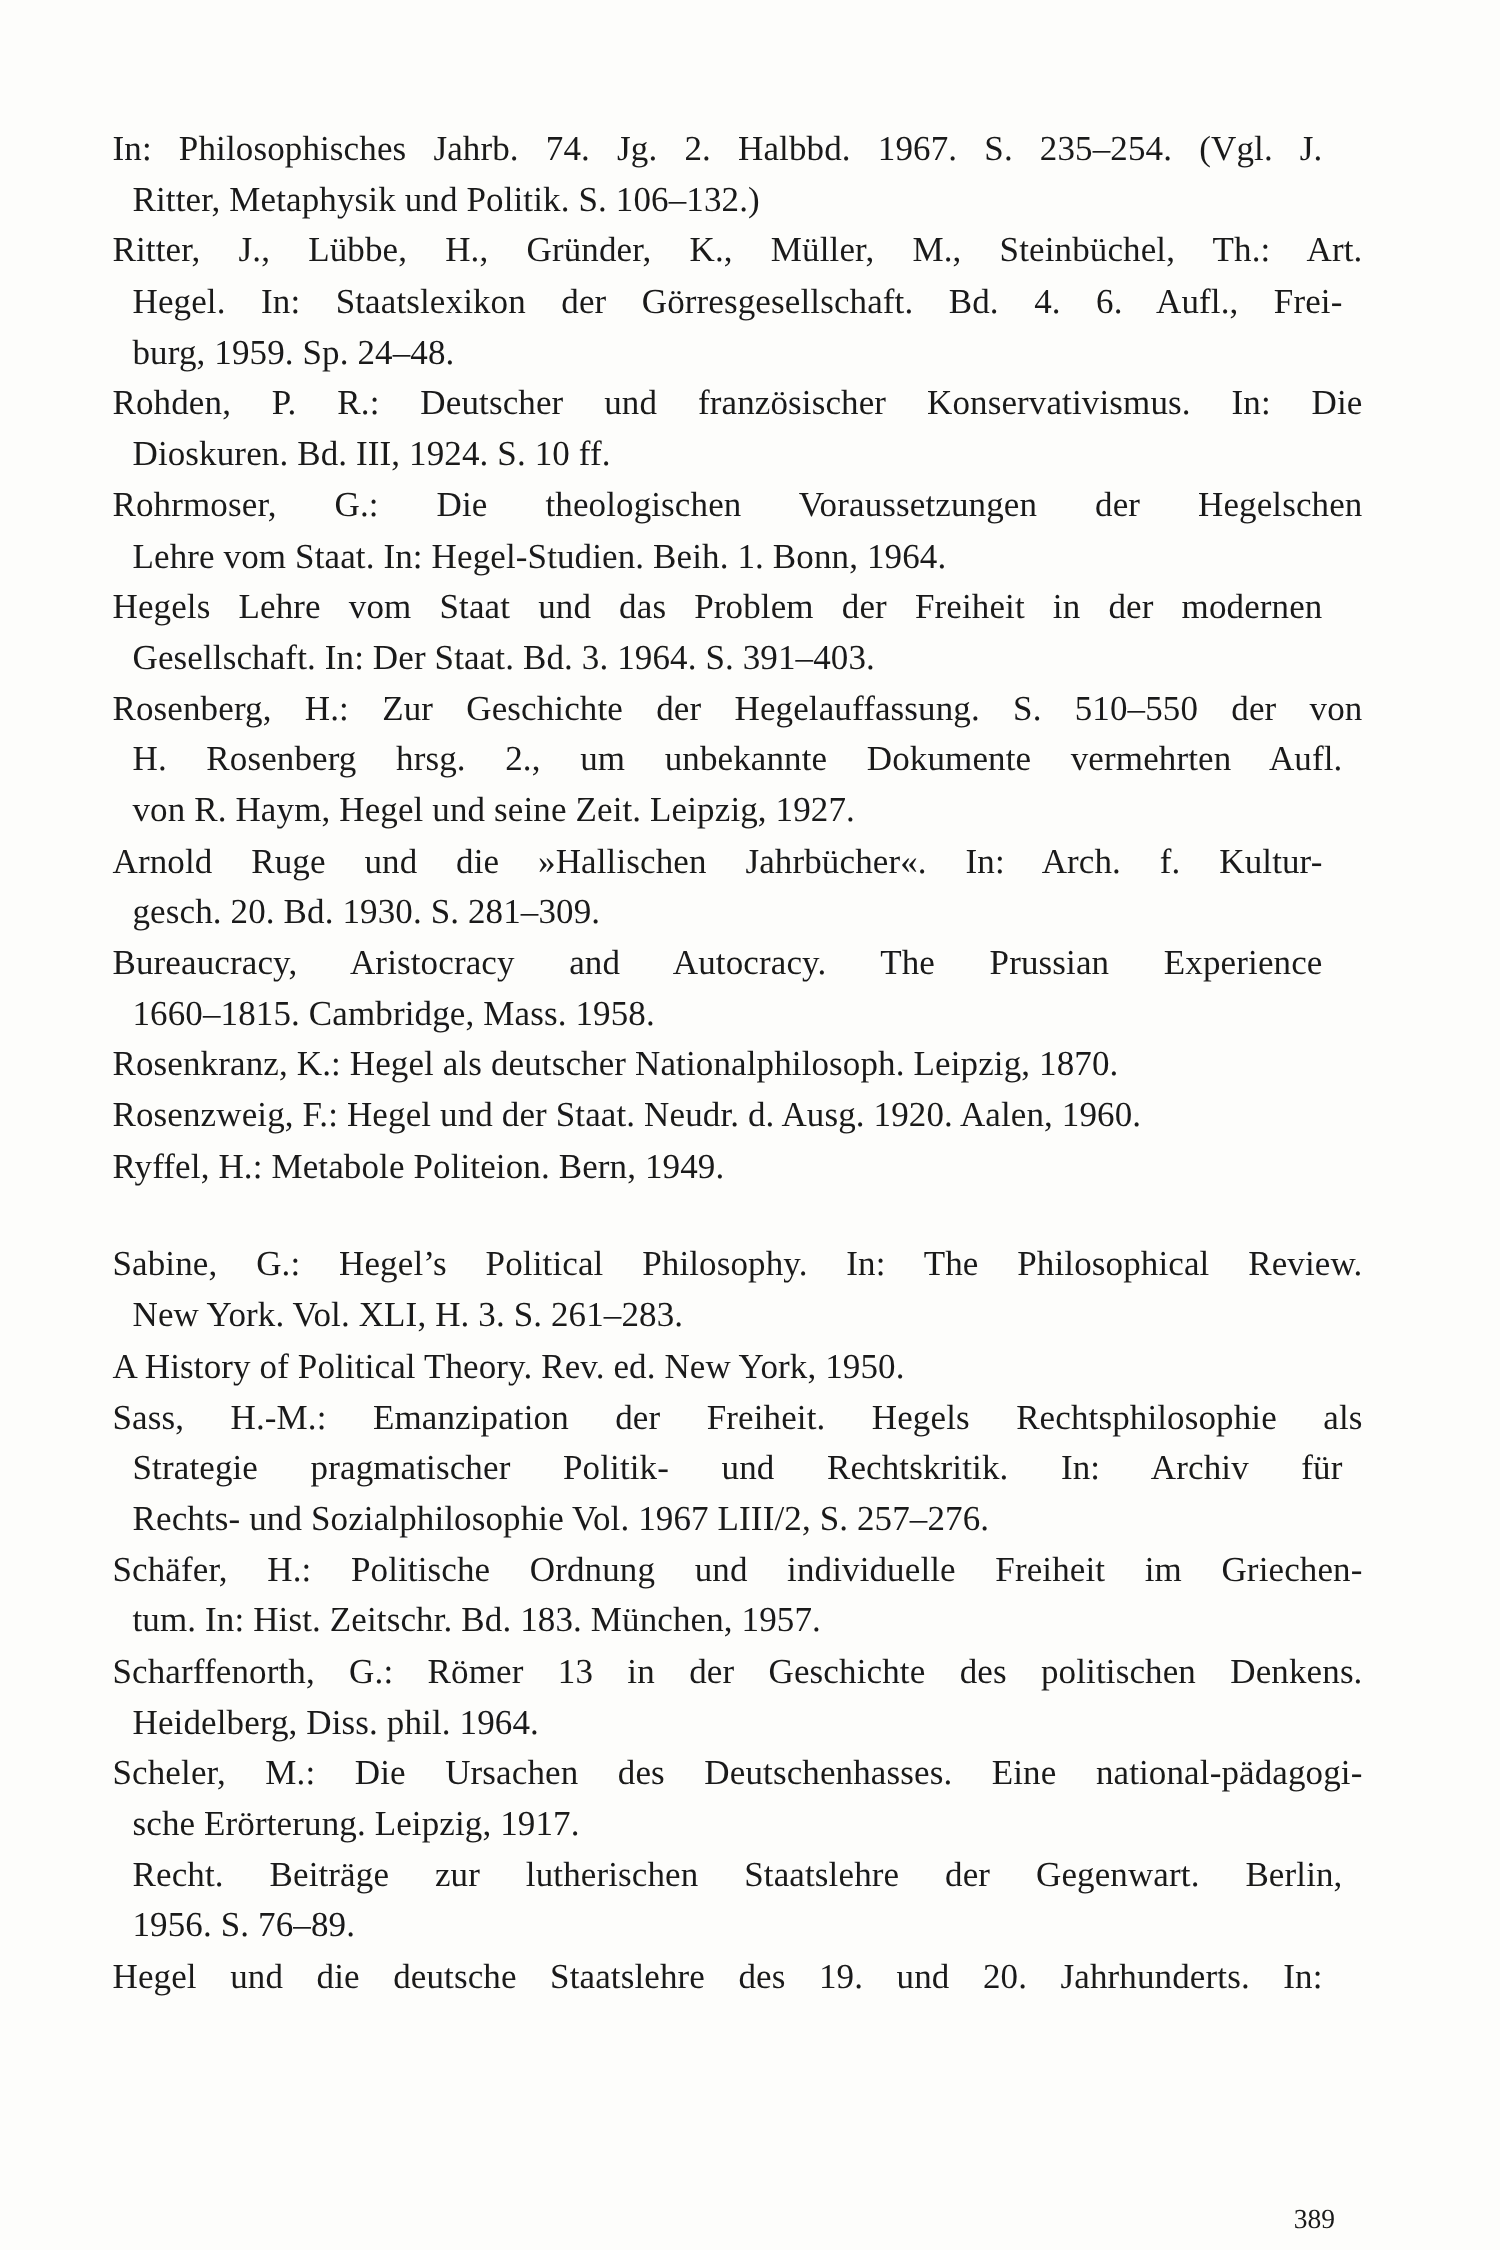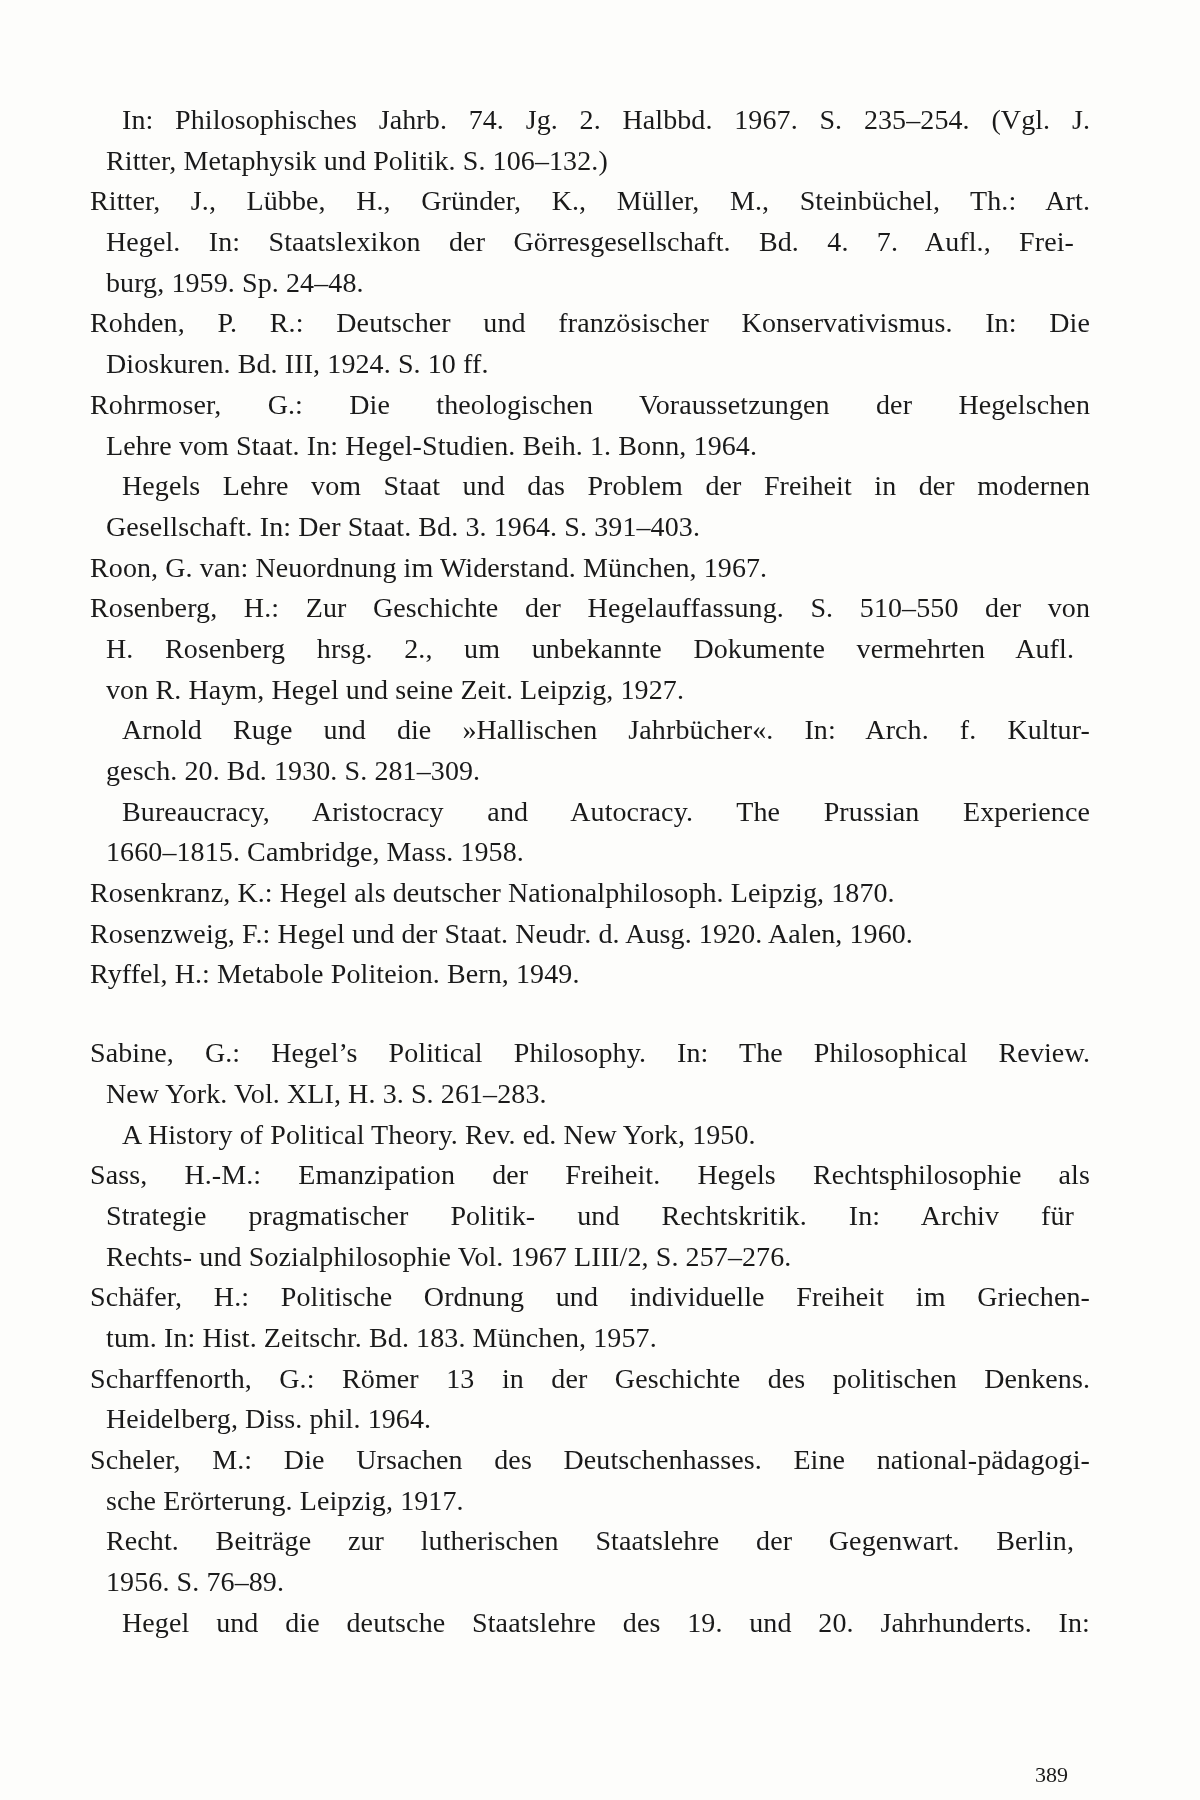--- a/index.html
+++ b/index.html
@@ -21,57 +21,54 @@
     font-family: "Liberation Serif", "DejaVu Serif", serif;
     font-size: 28px;
     white-space: nowrap;
     text-align: justify;
     text-align-last: justify;
     letter-spacing: 0.1px;
   }
   .line.last { text-align-last: left; }
   .line.first { padding-left: 0; width: 1000px; }
   .line.cont { margin-left: 16px; width: 968px; }
-  .entry.sub .line.first { margin-left: 32px; width: 968px; }
+  .entry.sub .line.first { width: 968px; }
   .gap { height: 38px; }
   .page-number {
     position: absolute; left: 1035px; top: 1775px; transform: translateY(-50%);
     font-family: "Liberation Serif", "DejaVu Serif", serif;
     font-size: 22px; color: #1a1a1a;
   }
 </style>
 </head>
 <body>
 
 <div class="page">
   <div class="col">
     <div id="block1">
         <div class="entry sub">
           <span class="line first">In: Philosophisches Jahrb. 74. Jg. 2. Halbbd. 1967. S. 235–254. (Vgl. J.</span>
           <span class="line cont last">Ritter, Metaphysik und Politik. S. 106–132.)</span>
         </div>
         <div class="entry main">
           <span class="line first">Ritter, J., Lübbe, H., Gründer, K., Müller, M., Steinbüchel, Th.: Art.</span>
-          <span class="line cont">Hegel. In: Staatslexikon der Görresgesellschaft. Bd. 4. 7. Aufl., Frei-</span>
+          <span class="line cont">Hegel. In: Staatslexikon der Görresgesellschaft. Bd. 4. 6. Aufl., Frei-</span>
           <span class="line cont last">burg, 1959. Sp. 24–48.</span>
         </div>
         <div class="entry main">
           <span class="line first">Rohden, P. R.: Deutscher und französischer Konservativismus. In: Die</span>
           <span class="line cont last">Dioskuren. Bd. III, 1924. S. 10 ff.</span>
         </div>
         <div class="entry main">
           <span class="line first">Rohrmoser, G.: Die theologischen Voraussetzungen der Hegelschen</span>
           <span class="line cont last">Lehre vom Staat. In: Hegel-Studien. Beih. 1. Bonn, 1964.</span>
         </div>
         <div class="entry sub">
           <span class="line first">Hegels Lehre vom Staat und das Problem der Freiheit in der modernen</span>
           <span class="line cont last">Gesellschaft. In: Der Staat. Bd. 3. 1964. S. 391–403.</span>
-        </div>
-        <div class="entry main">
-          <span class="line first last">Roon, G. van: Neuordnung im Widerstand. München, 1967.</span>
         </div>
         <div class="entry main">
           <span class="line first">Rosenberg, H.: Zur Geschichte der Hegelauffassung. S. 510–550 der von</span>
           <span class="line cont">H. Rosenberg hrsg. 2., um unbekannte Dokumente vermehrten Aufl.</span>
           <span class="line cont last">von R. Haym, Hegel und seine Zeit. Leipzig, 1927.</span>
         </div>
         <div class="entry sub">
           <span class="line first">Arnold Ruge und die »Hallischen Jahrbücher«. In: Arch. f. Kultur-</span>
           <span class="line cont last">gesch. 20. Bd. 1930. S. 281–309.</span>
         </div>

